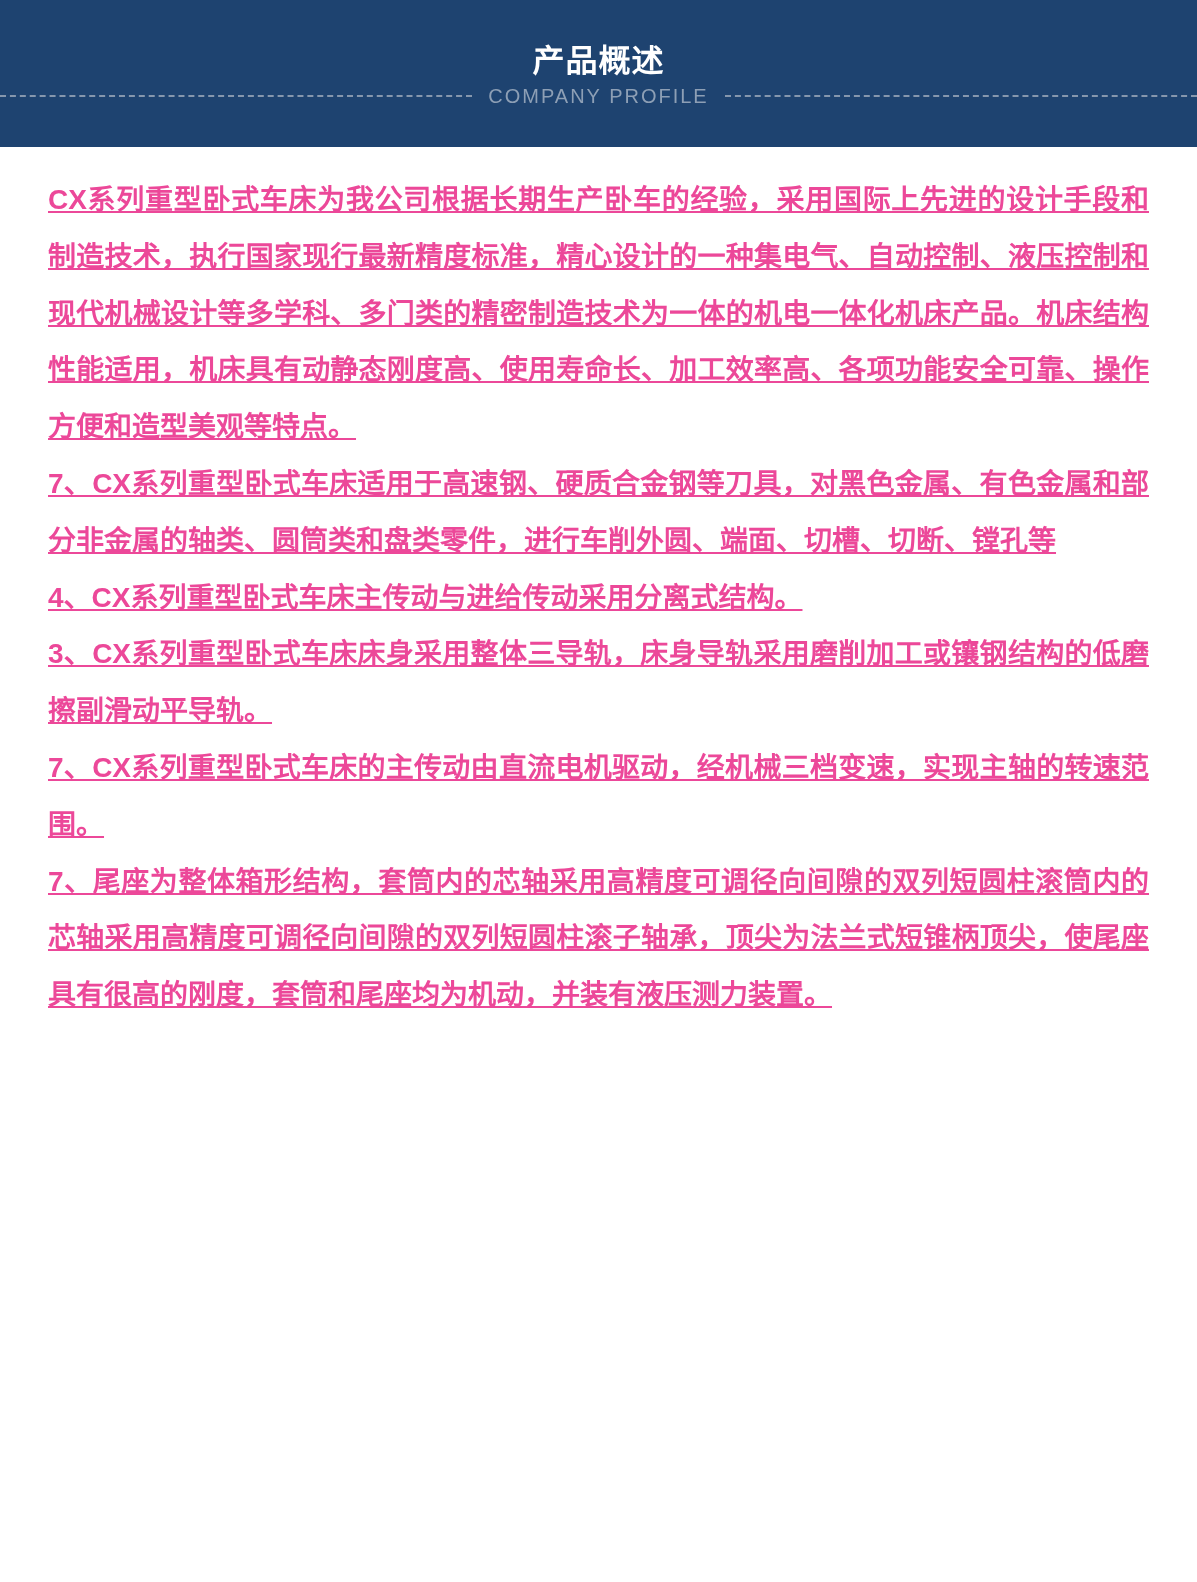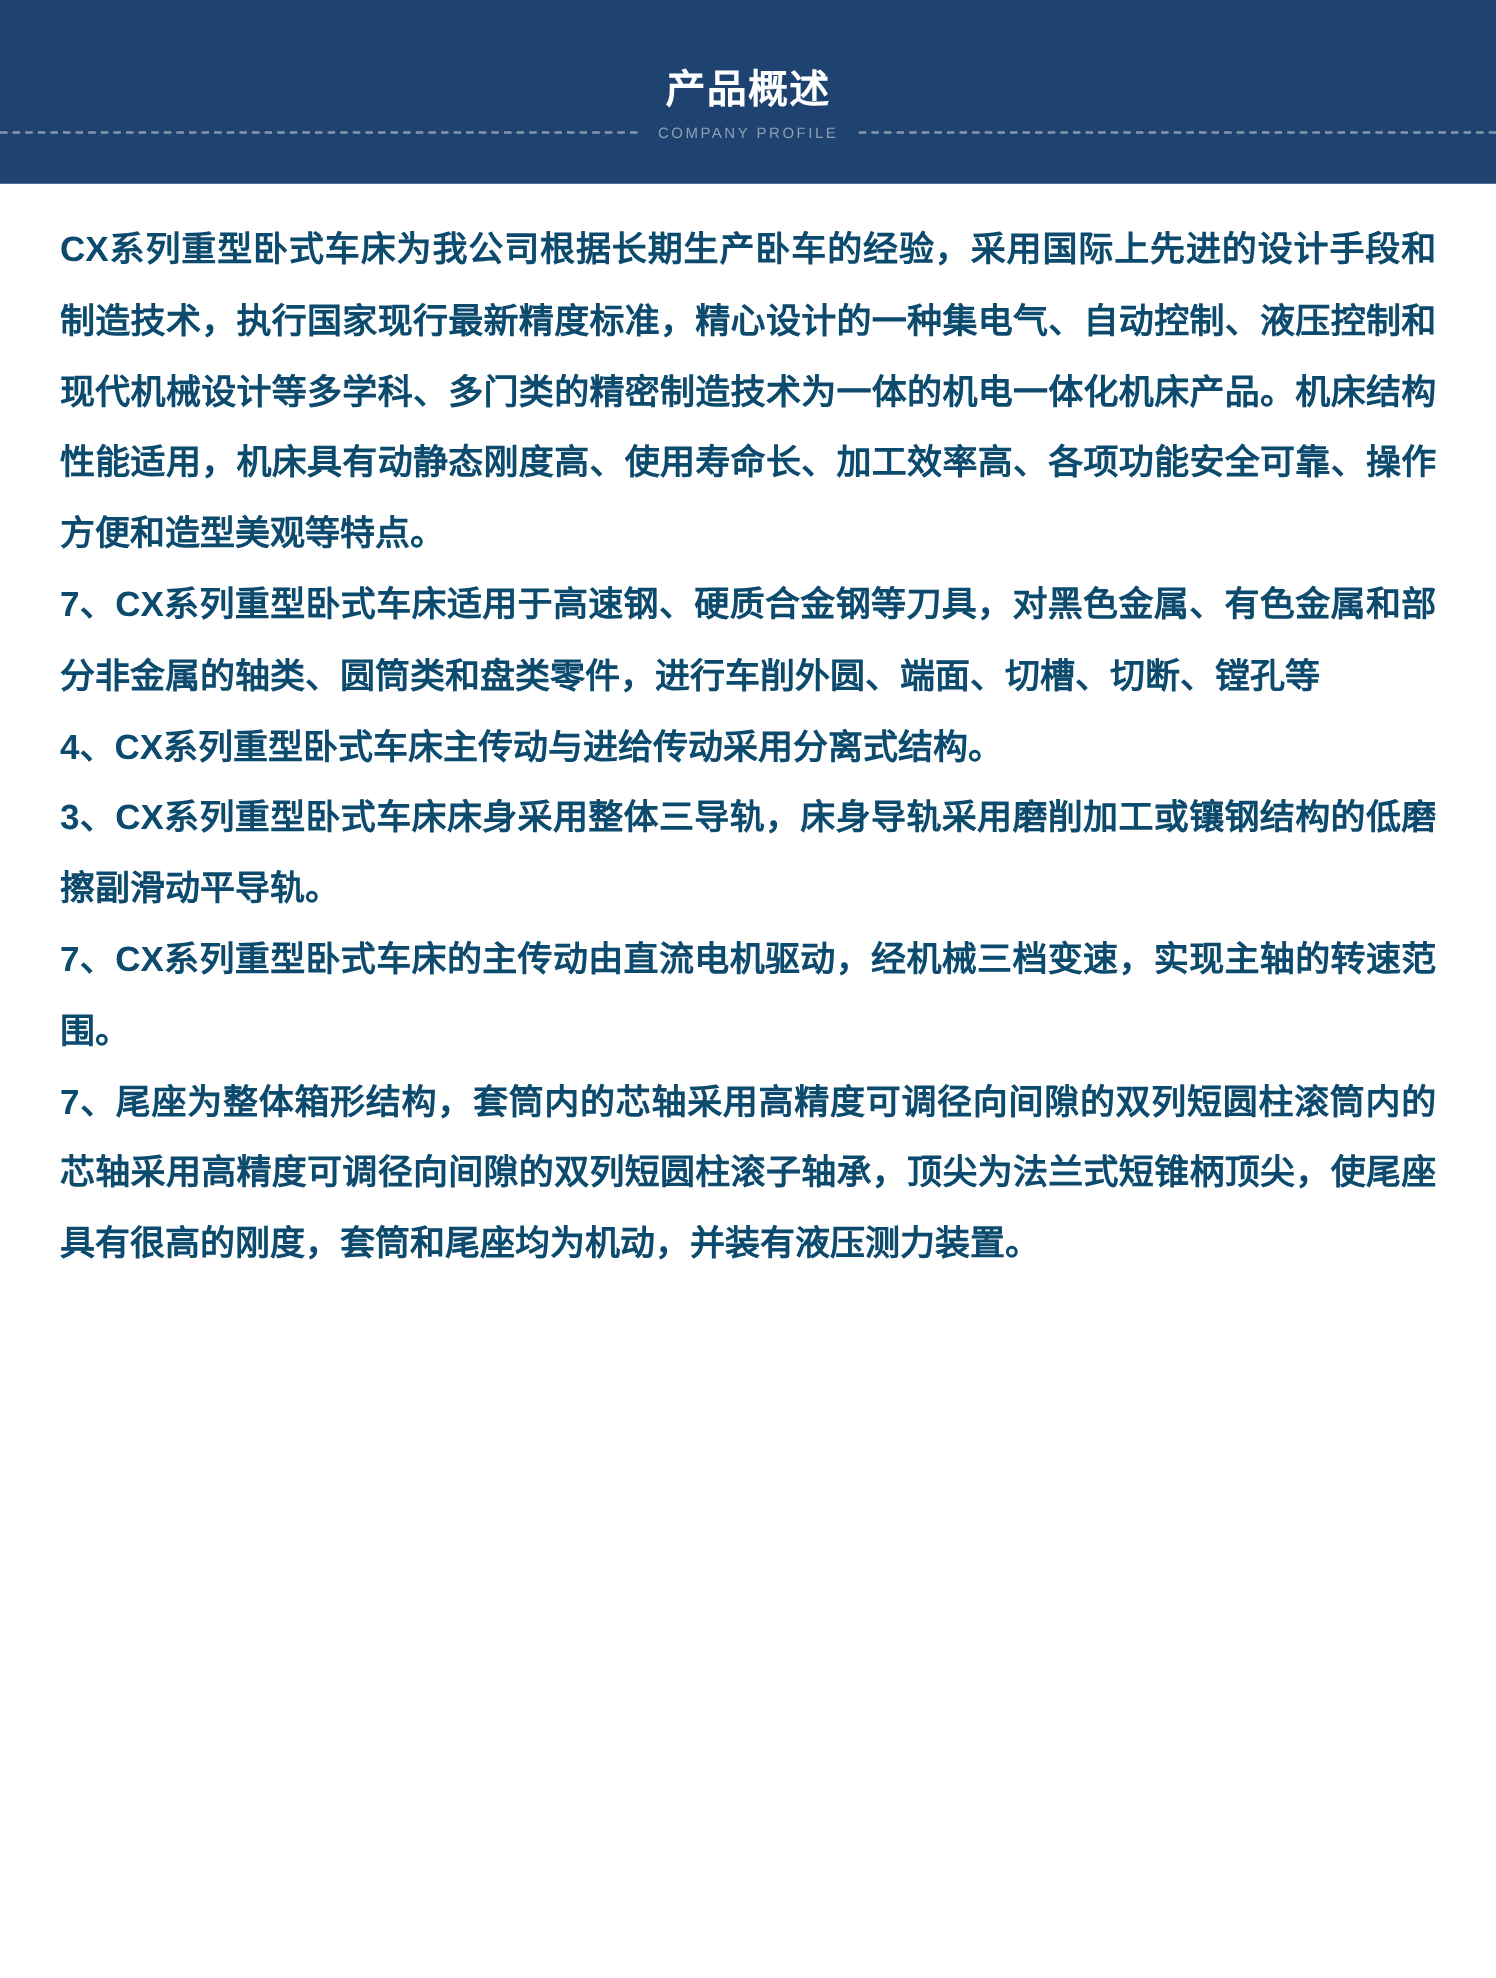--- a/index.html
+++ b/index.html
@@ -11,21 +11,21 @@
     width: 1197px;
     min-height: 1582px;
     font-family: "Liberation Sans", "DejaVu Sans", sans-serif;
   }
   
   .banner {
     width: 100%;
     height: 147px;
     background: #1e4370;
     box-sizing: border-box;
-    padding-top: 50px;
+    padding-top: 40px;
     overflow: hidden;
   }
   .banner-title {
     text-align: center;
     color: #ffffff;
     font-size: 32px;
     font-weight: 700;
     line-height: 42px;
     letter-spacing: 1px;
   }
@@ -38,30 +38,31 @@
   .sub-dash {
     flex: 1 1 auto;
     height: 0;
     border-top: 2px dashed #a9b4c2;
     opacity: 0.75;
   }
   .banner-subtitle {
     flex: 0 0 auto;
     padding: 0 16px;
     color: #8d9fb5;
-    font-size: 12px;
+    font-size: 20px;
     font-weight: 400;
     letter-spacing: 2px;
     white-space: nowrap;
   }
   
   .content {
     box-sizing: border-box;
     padding: 25px 48px 60px 48px;
-    color: #0c4a6e;
+    color: #ec4899;
+    text-decoration: underline;
   }
   .content p {
     margin: 0;
     font-size: 28px;
     font-weight: 700;
     line-height: 56.8px;
     text-align: justify;
     text-justify: inter-ideograph;
     word-break: break-all;
   }

